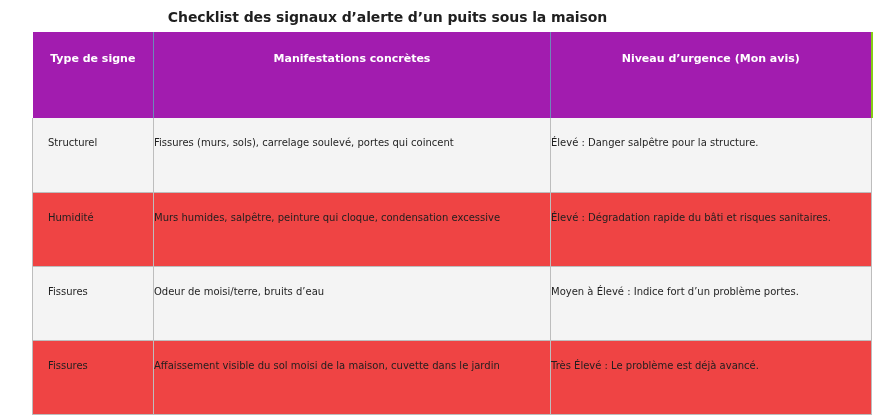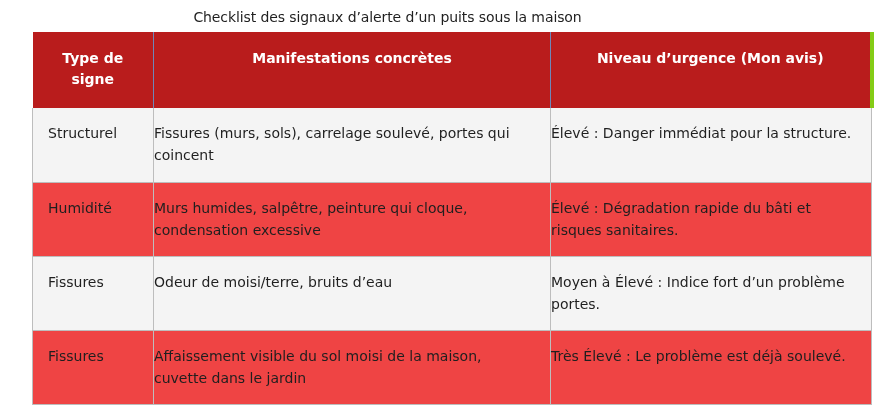--- a/index.html
+++ b/index.html
@@ -1,27 +1,27 @@
 <!DOCTYPE html>
 <html><head>
 <meta charset="utf-8">
 <style>
   html, body { margin: 0; padding: 0; background: #ffffff; }
   body { width: 891px; height: 417px; position: relative; overflow: hidden;
          font-family: "DejaVu Sans", "Liberation Sans", sans-serif; color: #1f1f1f; }
   .caption { position: absolute; top: 9px; left: 0; width: 775px; text-align: center;
-             font-size: 14px; color: #1f1f1f; letter-spacing: -0.1px; }
+             font-size: 14px; color: #1f1f1f; letter-spacing: -0.1px; font-weight: bold; }
   table { position: absolute; top: 32px; left: 32px; width: 839px; border-collapse: collapse;
           table-layout: fixed; }
   col.c1 { width: 121px; } col.c2 { width: 397px; } col.c3 { width: 321px; }
-  th { background: #b91c1c; color: #ffffff; font-weight: bold; font-size: 14px;
-       height: 76px; vertical-align: top; padding: 16px 14px 0 14px; text-align: center;
+  th { background: #a21caf; color: #ffffff; font-weight: bold; font-size: 11px;
+       height: 86px; vertical-align: top; padding: 16px 14px 0 14px; text-align: center;
        border-right: 1px solid #6f86b8; line-height: 21px; box-sizing: border-box; }
-  th:last-child { border-right: 4px solid #84cc16; }
-  td { font-size: 14px; line-height: 22px; vertical-align: top; padding: 14px 14px 0 0;
+  th:last-child { border-right: 2px solid #84cc16; }
+  td { font-size: 10px; line-height: 22px; vertical-align: top; padding: 14px 14px 0 0;
        height: 74px; box-sizing: border-box; border: 1px solid #bdbdbd; border-top: none; }
   td.col1 { padding-left: 15px; }
   tr.odd td { background: #f4f4f4; }
   tr.even td { background: #ef4444; }
 </style>
 </head>
 <body>
 
 <div class="caption">Checklist des signaux d’alerte d’un puits sous la maison</div>
 
@@ -35,31 +35,31 @@
     <tr>
       <th>Type de signe</th>
       <th>Manifestations concrètes</th>
       <th>Niveau d’urgence (Mon avis)</th>
     </tr>
   </thead>
   <tbody>
     <tr class="odd">
       <td class="col1">Structurel</td>
       <td>Fissures (murs, sols), carrelage soulevé, portes qui coincent</td>
-      <td>Élevé : Danger immédiat pour la structure.</td>
+      <td>Élevé : Danger salpêtre pour la structure.</td>
     </tr>
     <tr class="even">
       <td class="col1">Humidité</td>
       <td>Murs humides, salpêtre, peinture qui cloque, condensation excessive</td>
       <td>Élevé : Dégradation rapide du bâti et risques sanitaires.</td>
     </tr>
     <tr class="odd">
       <td class="col1">Fissures</td>
       <td>Odeur de moisi/terre, bruits d’eau</td>
       <td>Moyen à Élevé : Indice fort d’un problème portes.</td>
     </tr>
     <tr class="even">
       <td class="col1">Fissures</td>
       <td>Affaissement visible du sol moisi de la maison, cuvette dans le jardin</td>
-      <td>Très Élevé : Le problème est déjà soulevé.</td>
+      <td>Très Élevé : Le problème est déjà avancé.</td>
     </tr>
   </tbody>
 </table>
 
 </body></html>

